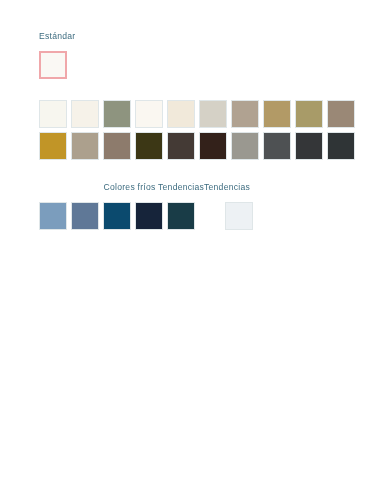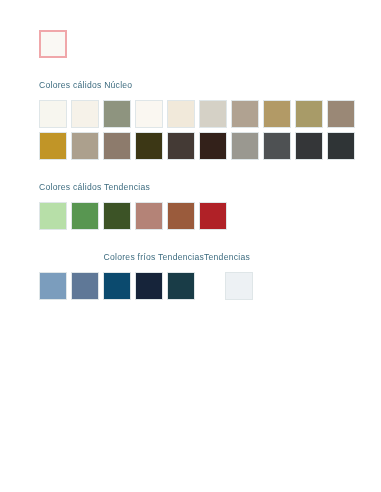--- a/index.html
+++ b/index.html
@@ -74,29 +74,29 @@
     width: 22px;
     flex: 0 0 auto;
   }
 </style>
 </head>
 <body>
 
 <div class="panel">
 
   <div class="section block-standard">
+    <div class="section-label">Estándar</div>
     <div class="swatch-rows">
       <div class="swatch-row">
           <div class="swatch selected" title="#faf8f4" style="background-color: rgb(250, 248, 244);"></div>
         </div>
     </div>
   </div>
 
   <div class="section block-warm-core">
-    <div class="section-label">Colores cálidos Núcleo</div>
     <div class="swatch-rows">
       <div class="swatch-row">
           <div class="swatch" title="#f7f6ef" style="background-color: rgb(247, 246, 239);"></div>
           <div class="swatch" title="#f6f2e9" style="background-color: rgb(246, 242, 233);"></div>
           <div class="swatch" title="#8e947f" style="background-color: rgb(142, 148, 127);"></div>
           <div class="swatch" title="#faf7f1" style="background-color: rgb(250, 247, 241);"></div>
           <div class="swatch" title="#f1e9da" style="background-color: rgb(241, 233, 218);"></div>
           <div class="swatch" title="#d5d1c6" style="background-color: rgb(213, 209, 198);"></div>
           <div class="swatch" title="#b0a291" style="background-color: rgb(176, 162, 145);"></div>
           <div class="swatch" title="#b29a66" style="background-color: rgb(178, 154, 102);"></div>
@@ -111,33 +111,20 @@
           <div class="swatch" title="#443a35" style="background-color: rgb(68, 58, 53);"></div>
           <div class="swatch" title="#33211a" style="background-color: rgb(51, 33, 26);"></div>
           <div class="swatch" title="#9a9890" style="background-color: rgb(154, 152, 144);"></div>
           <div class="swatch" title="#4e5153" style="background-color: rgb(78, 81, 83);"></div>
           <div class="swatch" title="#343638" style="background-color: rgb(52, 54, 56);"></div>
           <div class="swatch" title="#2f3436" style="background-color: rgb(47, 52, 54);"></div>
         </div>
     </div>
   </div>
 
-  <div class="section block-warm-trend">
-    <div class="section-label">Colores cálidos Tendencias</div>
-    <div class="swatch-rows">
-      <div class="swatch-row">
-          <div class="swatch" title="#b7dfa8" style="background-color: rgb(183, 223, 168);"></div>
-          <div class="swatch" title="#589651" style="background-color: rgb(88, 150, 81);"></div>
-          <div class="swatch" title="#3c5326" style="background-color: rgb(60, 83, 38);"></div>
-          <div class="swatch" title="#b48377" style="background-color: rgb(180, 131, 119);"></div>
-          <div class="swatch" title="#9a5b3c" style="background-color: rgb(154, 91, 60);"></div>
-          <div class="swatch" title="#b02127" style="background-color: rgb(176, 33, 39);"></div>
-        </div>
-    </div>
-  </div>
 
 
   <div class="block-bottom">
     <div class="label-row">
       <div class="section-label label-col-a">Colores fríos Tendencias</div>
       <div class="section-label">Tendencias</div>
     </div>
     <div class="row-bottom">
       <div class="swatch-row">
           <div class="swatch" title="#7b9dbd" style="background-color: rgb(123, 157, 189);"></div>

